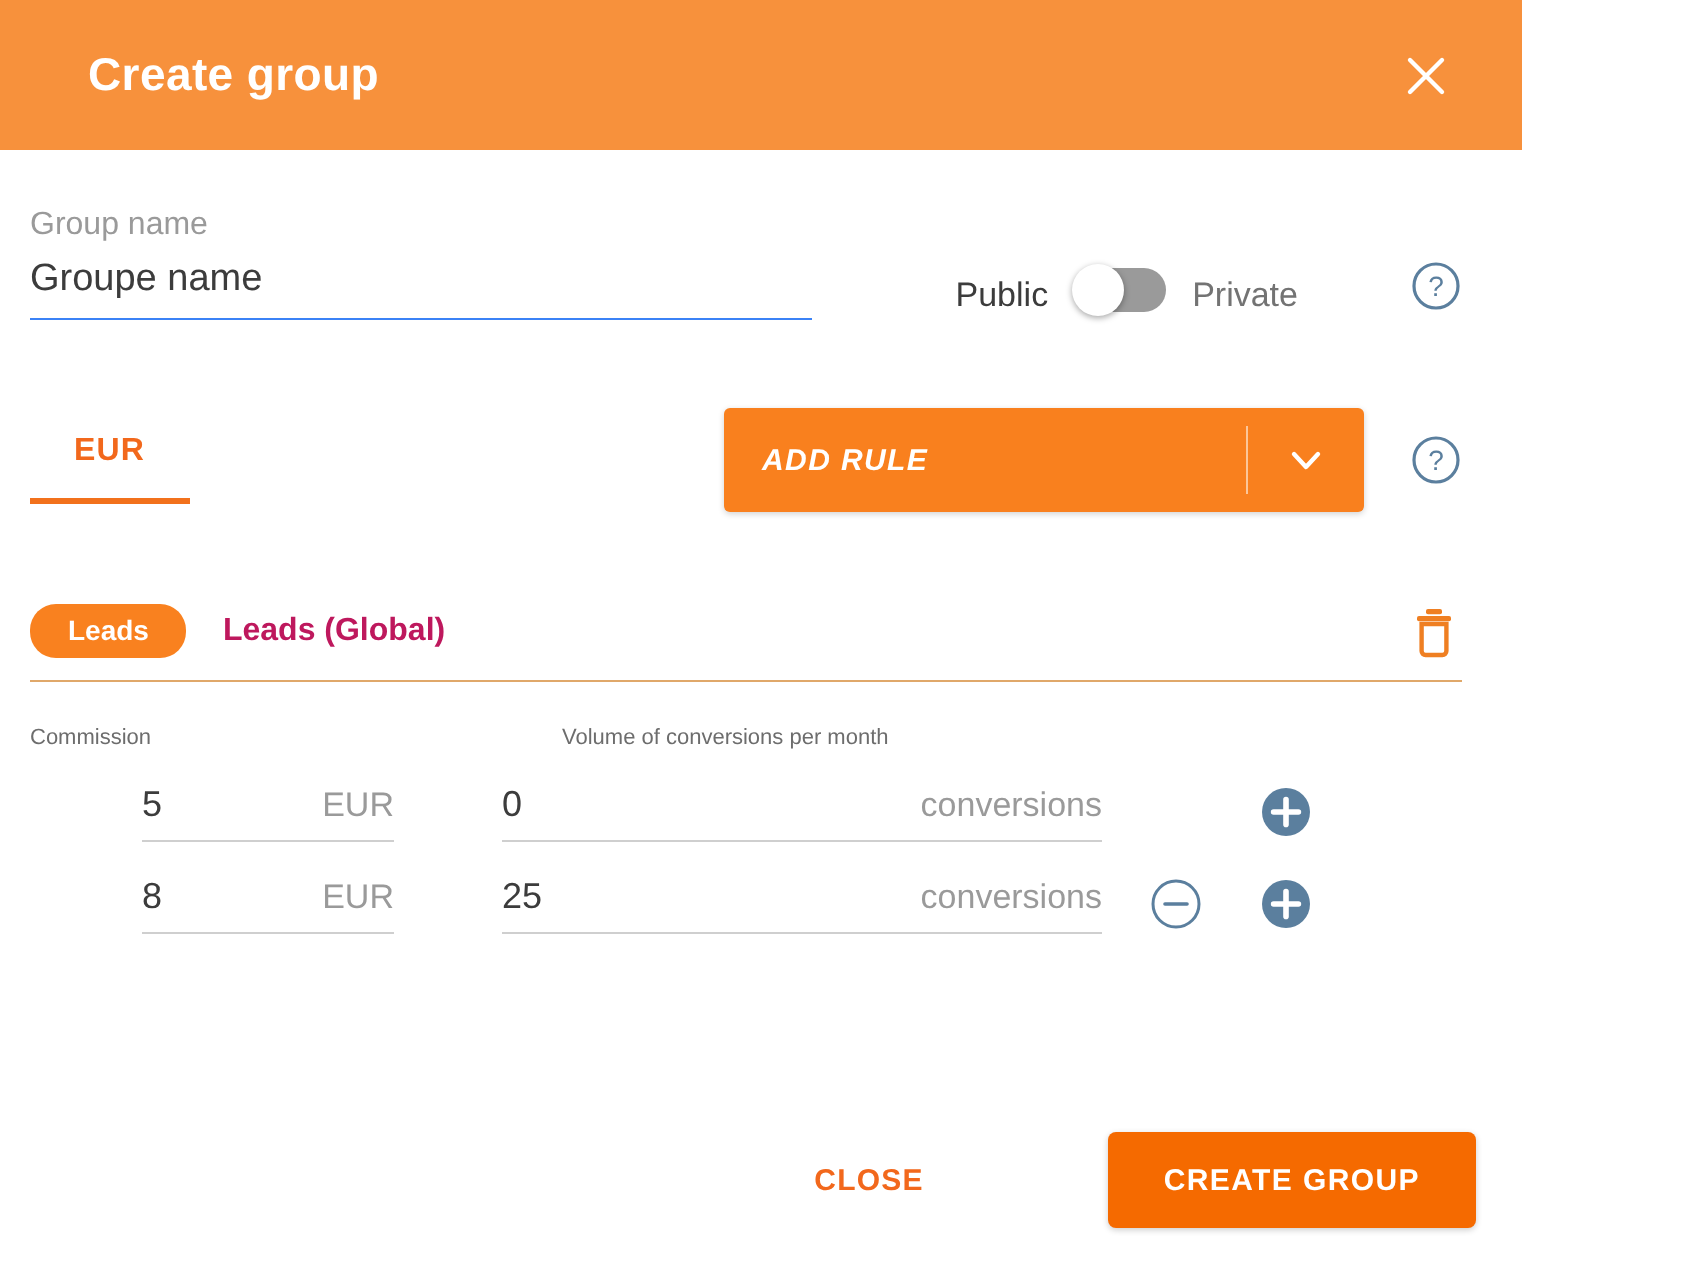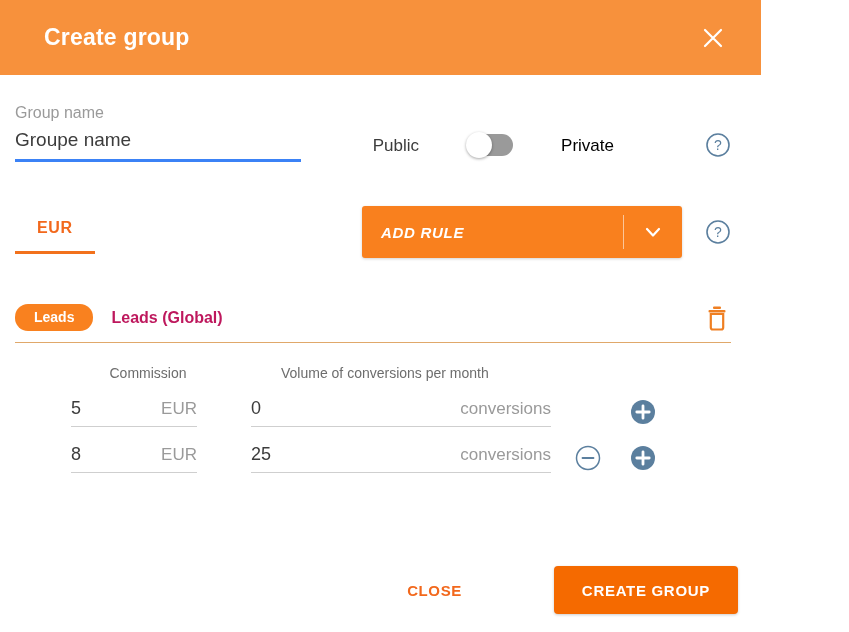--- a/index.html
+++ b/index.html
@@ -74,43 +74,42 @@
   }
   .field-label {
     font-size: 16px;
     color: #9a9a9a;
     line-height: 1.2;
     margin-bottom: 7px;
   }
   .underline-input {
     width: 100%;
     border: none;
-    border-bottom: 3px solid #3b82f6;
+    border-bottom: 1px solid #3b82f6;
     outline: none;
     font-family: "Liberation Sans", sans-serif;
     font-size: 19px;
     color: #3c3c3c;
     padding: 0 0 8px 0;
     background: transparent;
   }
   .underline-input::placeholder { color: #b5b5b5; }
 
   .visibility-wrap {
     display: flex;
-    align-items: center;
+    align-items: flex-end;
     margin-left: 72px;
     padding-bottom: 4px;
-    gap: 35px;
   }
   .vis-label {
     font-size: 17px;
     color: #3c3c3c;
     line-height: 1;
   }
-  .vis-label.muted { color: #000000; }
+  .vis-label.muted { color: #737373; }
   .toggle {
     width: 46px;
     height: 22px;
     border-radius: 11px;
     background: #9a9a9a;
     margin: 0 13px;
     position: relative;
     cursor: pointer;
     flex: none;
   }
@@ -224,23 +223,22 @@
     padding: 0 2px;
     cursor: pointer;
     display: flex;
     align-items: center;
   }
 
   
   .col-heads {
     display: flex;
     margin-top: 22px;
-    font-size: 14px;
+    font-size: 11px;
     color: #6d6d6d;
-    text-align: center;
   }
   .col-head-commission { width: 266px; }
 
   
   .tier-row {
     display: flex;
     align-items: flex-end;
     margin-top: 17px;
   }
   .tier-field {

